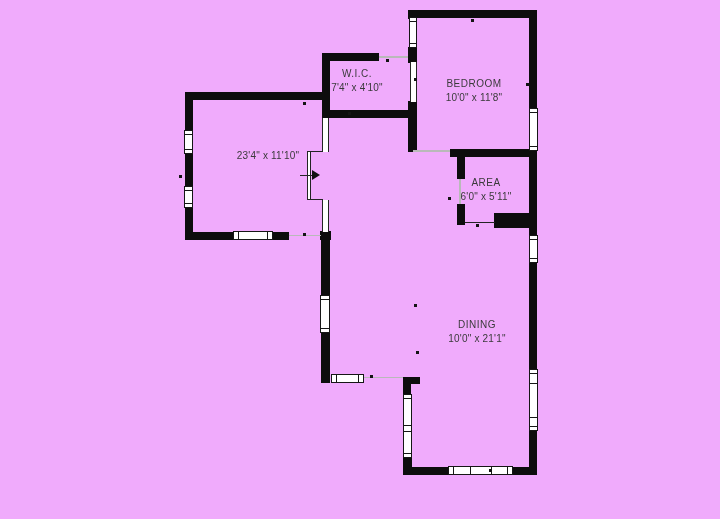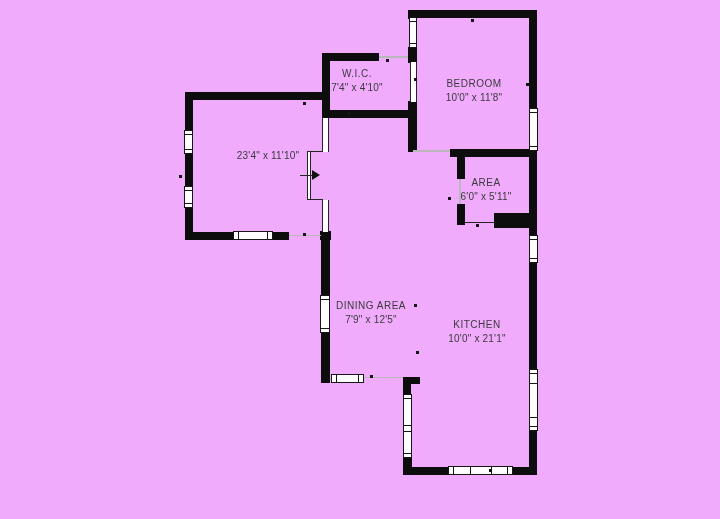--- a/index.html
+++ b/index.html
@@ -126,22 +126,18 @@
     <div class="nm">BEDROOM</div>
     <div class="dm">10'0" x 11'8"</div>
   </div>
   <div class="lbl" style="left:198px;top:149px;width:140px;">
     <div class="dm">23'4" x 11'10"</div>
   </div>
   <div class="lbl" style="left:446px;top:175px;width:80px;">
     <div class="nm">AREA</div>
     <div class="dm">6'0" x 5'11"</div>
   </div>
-  <div class="lbl" style="left:311px;top:298px;width:120px;">
-    <div class="nm">DINING AREA</div>
-    <div class="dm">7'9" x 12'5"</div>
-  </div>
   <div class="lbl" style="left:417px;top:317px;width:120px;">
-    <div class="nm">KITCHEN</div>
+    <div class="nm">DINING</div>
     <div class="dm">10'0" x 21'1"</div>
   </div>
 
 </div>
 
 </body></html>

